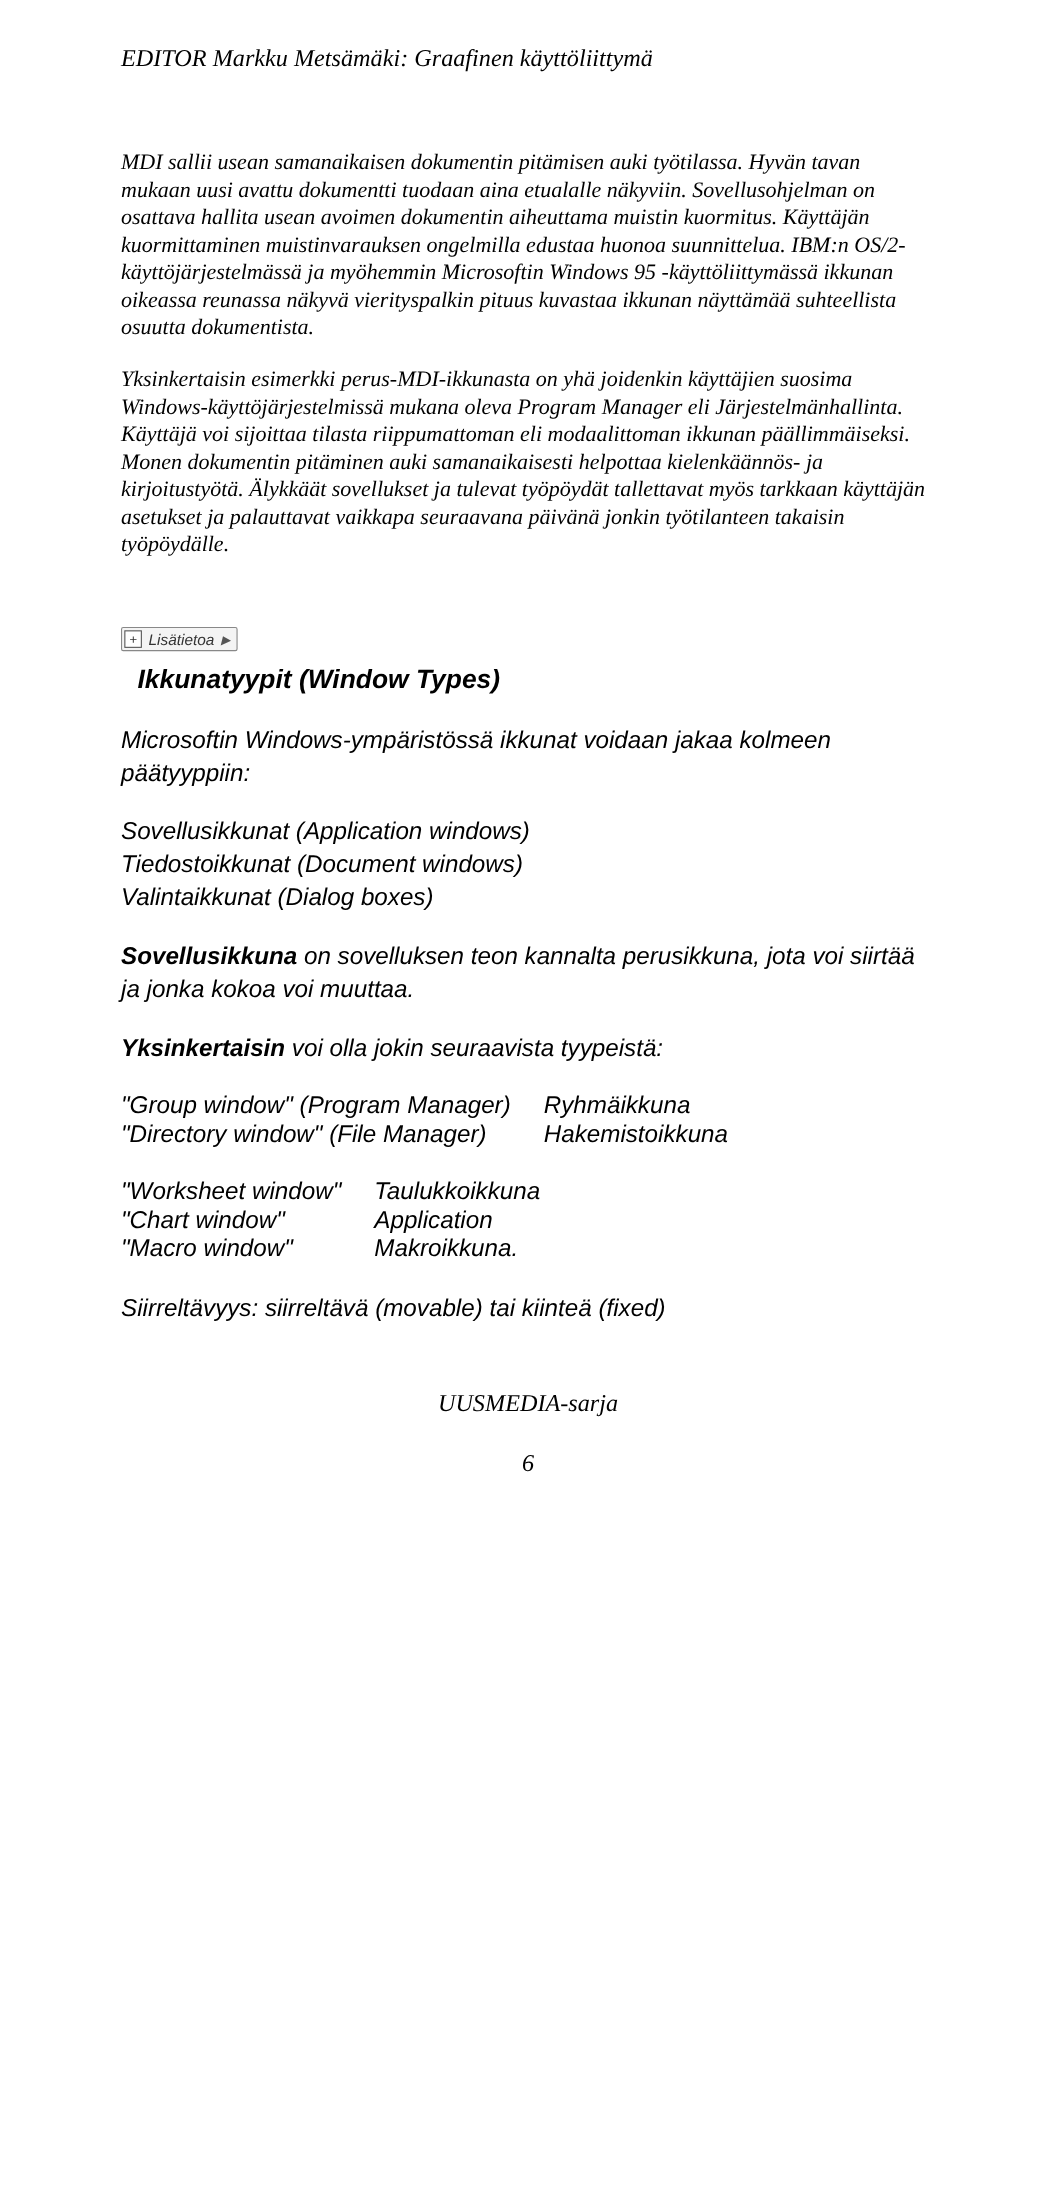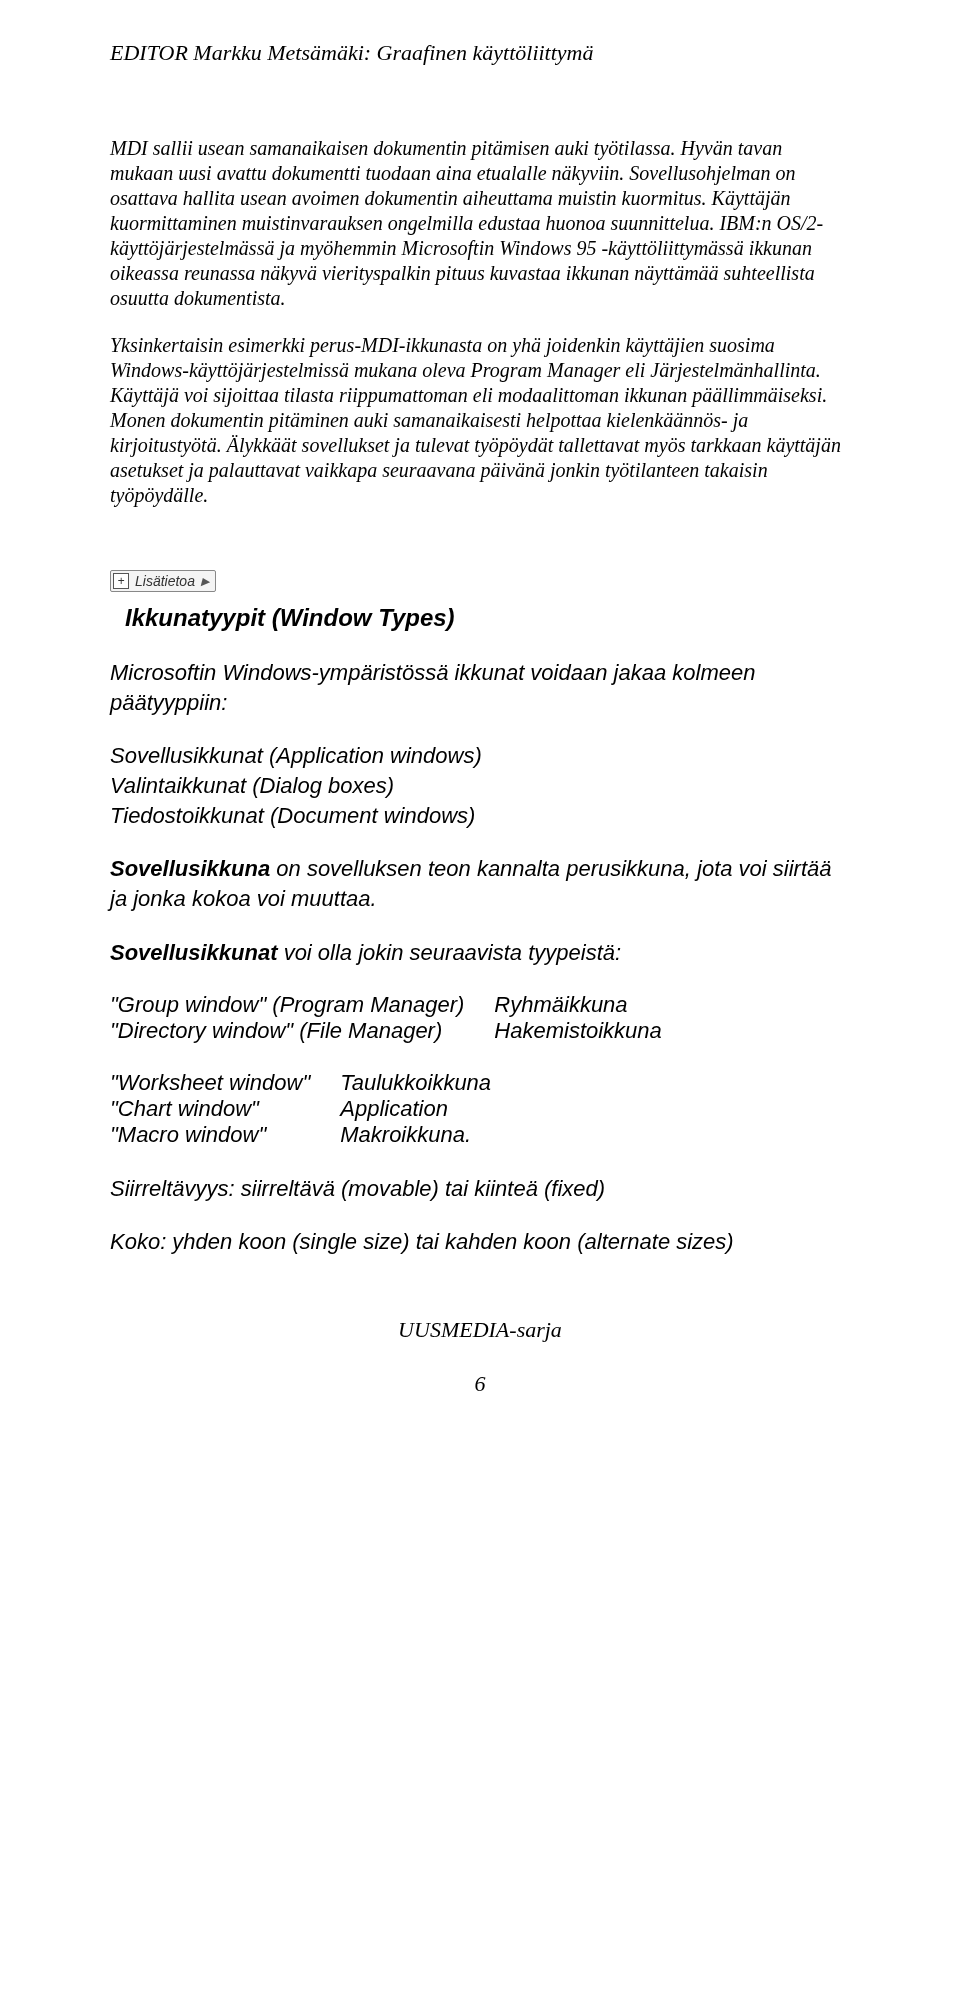--- a/index.html
+++ b/index.html
@@ -113,30 +113,30 @@
     <span>Lisätietoa</span>
     <span class="tri">▶</span>
   </div>
 
   <div class="section-title">Ikkunatyypit (Window Types)</div>
 
   <div class="sans sans-block">Microsoftin Windows-ympäristössä ikkunat voidaan jakaa kolmeen päätyyppiin:</div>
 
   <div class="sans sans-block">
     <div>Sovellusikkunat (Application windows)</div>
+    <div>Tiedostoikkunat (Document windows)</div>
     <div>Valintaikkunat (Dialog boxes)</div>
-    <div>Tiedostoikkunat (Document windows)</div>
   </div>
 
   <div class="sans sans-block">
     <span class="bold">Sovellusikkuna</span><span> on sovelluksen teon kannalta perusikkuna, jota voi siirtää ja jonka kokoa voi muuttaa.</span>
   </div>
 
   <div class="sans sans-block">
-    <span class="bold">Sovellusikkunat</span><span> voi olla jokin seuraavista tyypeistä:</span>
+    <span class="bold">Yksinkertaisin</span><span> voi olla jokin seuraavista tyypeistä:</span>
   </div>
 
   <div class="type-table">
     <div class="type-row">
       <div class="type-cell">"Group window" (Program Manager)</div>
       <div class="type-cell right">Ryhmäikkuna</div>
     </div>
     <div class="type-row">
       <div class="type-cell">"Directory window" (File Manager)</div>
       <div class="type-cell right">Hakemistoikkuna</div>
@@ -154,19 +154,18 @@
     </div>
     <div class="type-row">
       <div class="type-cell">"Macro window"</div>
       <div class="type-cell right">Makroikkuna.</div>
     </div>
   </div>
 
 
   <div class="sans sans-block">Siirreltävyys: siirreltävä (movable) tai kiinteä (fixed)</div>
 
-  <div class="sans sans-block">Koko: yhden koon (single size) tai kahden koon (alternate sizes)</div>
 
   <div class="footer">UUSMEDIA-sarja</div>
 
   <div class="page-number">6</div>
 
 </div>
 
 </body></html>

